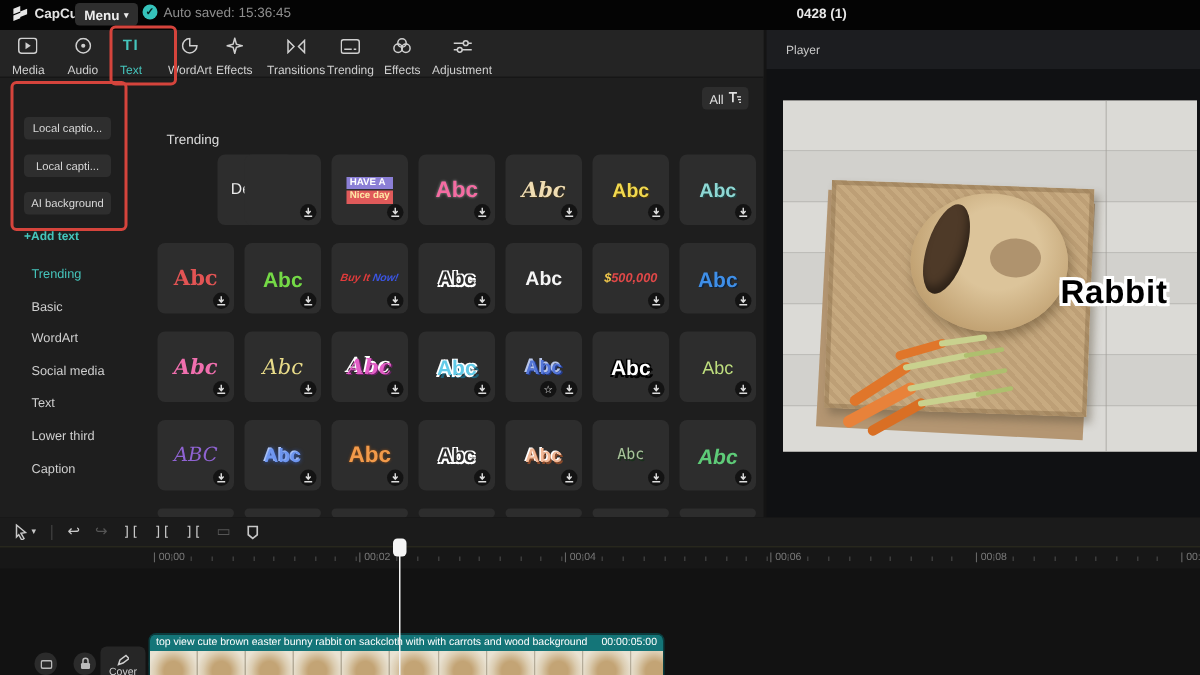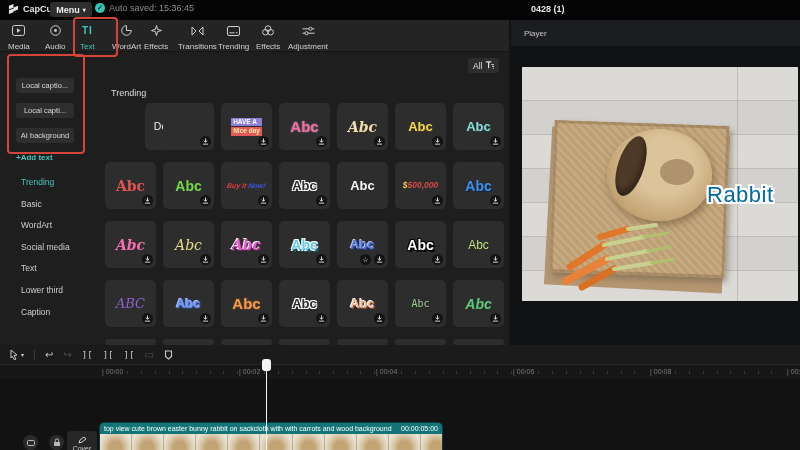--- a/index.html
+++ b/index.html
@@ -92,21 +92,21 @@
   #burlap2{left:26px;top:64px;width:178px;height:158px;background:#b49672;transform:rotate(3deg);}
   #burlap{left:30px;top:56px;width:175px;height:152px;transform:rotate(2deg);
           background:repeating-linear-gradient(45deg,#c7aa80 0 3px,#bd9f76 3px 6px);
           box-shadow:inset 0 0 0 3px rgba(120,95,60,.35), 3px 4px 6px rgba(90,80,60,.45);}
   #rabbit-body{left:85px;top:62px;width:105px;height:92px;border-radius:50%;
           background:radial-gradient(ellipse at 55% 40%,#dcc49a 0 35%,#c3a475 70%,#a9885c 100%);
           box-shadow:2px 4px 8px rgba(90,70,40,.5);}
   #rabbit-ear{left:96px;top:68px;width:26px;height:62px;border-radius:50%;background:#4e3a28;transform:rotate(18deg);
           box-shadow:inset -3px -4px 6px rgba(0,0,0,.4);}
   #rabbit-face{left:138px;top:92px;width:34px;height:26px;border-radius:50%;background:#8a6b4a;opacity:.55;}
-  #video-text{left:185px;top:115px;font-size:22px;font-weight:normal;color:#0369a1;letter-spacing:.5px;
+  #video-text{left:185px;top:115px;font-size:22px;font-weight:bold;color:#000000;letter-spacing:.5px;
       text-shadow:-2px -2px 0 #fff,2px -2px 0 #fff,-2px 2px 0 #fff,2px 2px 0 #fff,0 2px 0 #fff,0 -2px 0 #fff,2px 0 0 #fff,-2px 0 0 #fff;}
   #player-controls{left:0;top:293px;width:289px;height:22px;display:flex;align-items:center;font-size:8.5px;}
   #cur-time{color:#45c5bc;margin-left:10px;letter-spacing:.2px;}
   #dur-time{color:#c2c2c2;margin-left:8px;}
   #ratio-icon{margin-left:7px;display:flex;gap:2px;}
   #ratio-icon i{display:block;width:5px;height:9px;background:#4c4c4c;}
   #play-btn{position:absolute;left:166px;top:2px;color:#e8e8e8;font-size:11px;}
   #expand-btn{position:absolute;right:6px;top:3px;}
 
   

